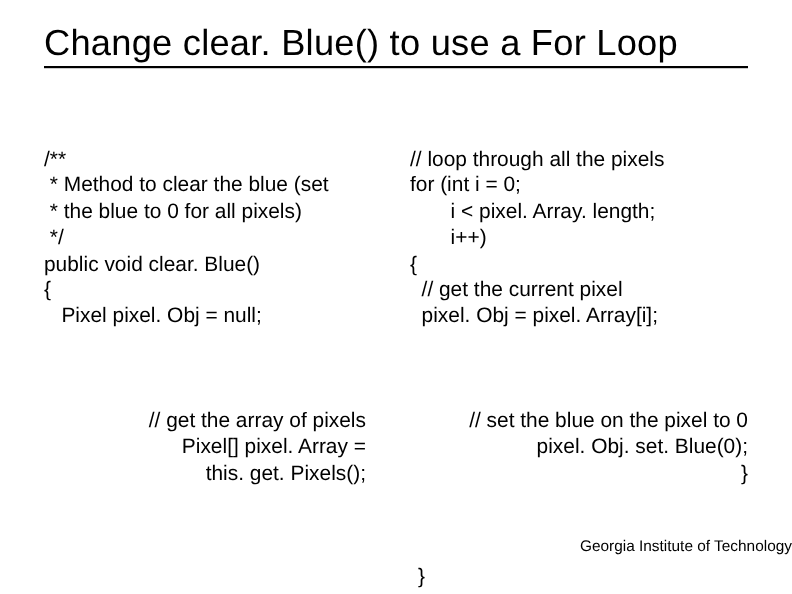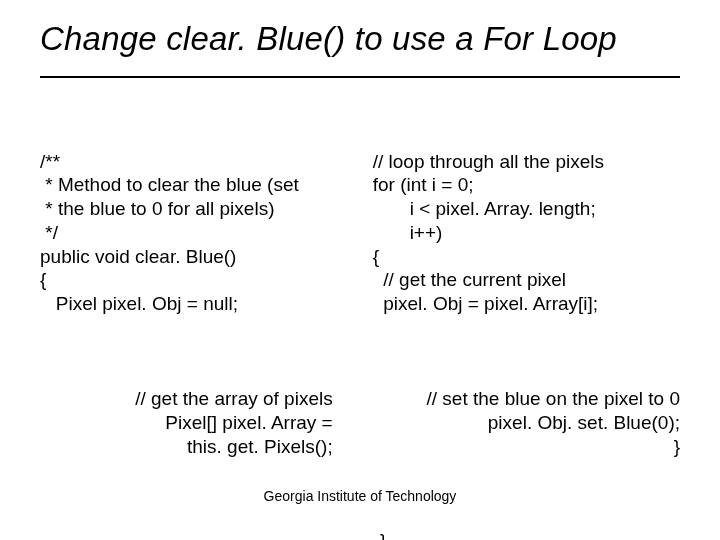--- a/index.html
+++ b/index.html
@@ -15,24 +15,23 @@
     position: relative;
     width: 720px;
     height: 540px;
     box-sizing: border-box;
     padding: 20px 40px 0 40px;
   }
   .title {
     font-size: 33px;
     font-weight: 400;
     border-bottom: 2px solid #000;
-    padding-bottom: 18px;
+    padding-bottom: 2px;
     margin-bottom: 24px;
     letter-spacing: 0.2px;
-    font-style: italic;
   }
   .columns {
     display: flex;
     gap: 40px;
     font-size: 19px;
     line-height: 1.25;
   }
   .col {
     flex: 1;
     white-space: pre;
@@ -47,21 +46,21 @@
   .closing {
     font-size: 19px;
     margin-top: 24px;
     margin-left: 340px;
   }
   .footer {
     position: absolute;
     bottom: 36px;
     left: 0;
     width: 720px;
-    text-align: center;
+    text-align: right;
     font-size: 14px;
   }
 </style>
 </head>
 <body>
 
 <div class="slide">
   <div class="title">Change clear. Blue() to use a For Loop</div>
 
   <div class="columns">

